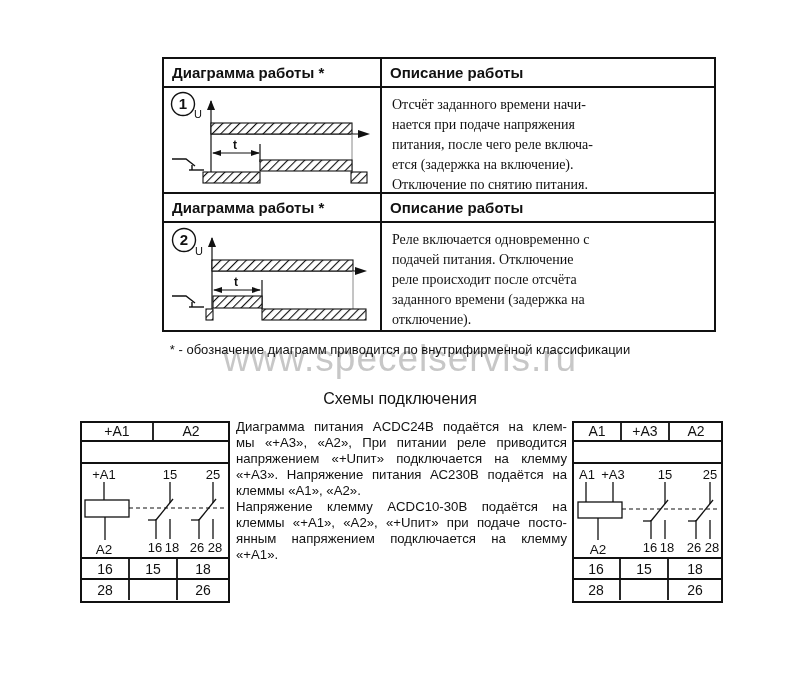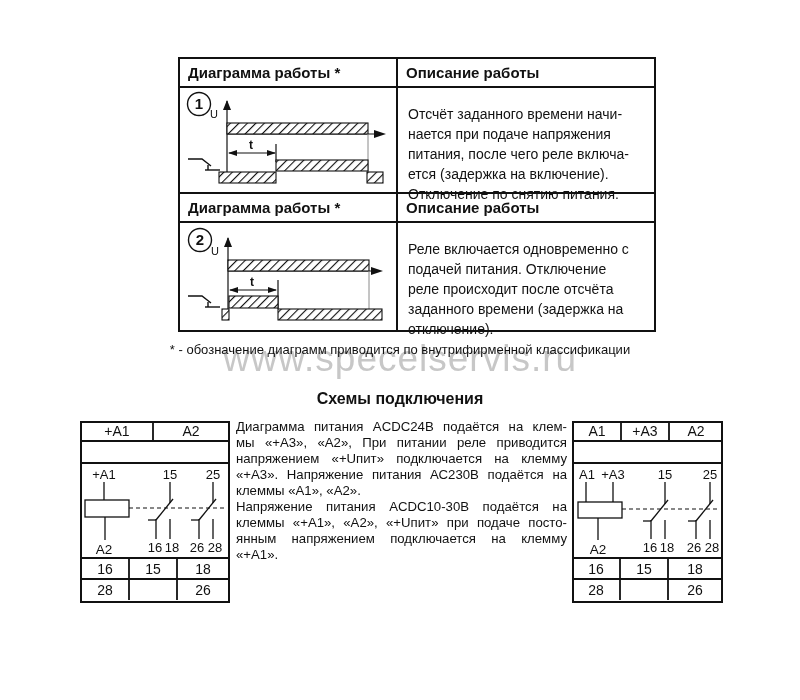--- a/index.html
+++ b/index.html
@@ -2,38 +2,38 @@
 <html><head>
 <meta charset="utf-8">
 <style>
   html,body{margin:0;padding:0;background:#ffffff;}
   .page{
     position:relative;width:800px;height:700px;background:#ffffff;overflow:hidden;
     font-family:"Liberation Sans","DejaVu Sans",sans-serif;color:#111;
   }
   
   .work-table{
-    position:absolute;left:178px;top:57px;width:478px;
+    position:absolute;left:162px;top:57px;width:554px;
     display:grid;grid-template-columns:218px 1fr;grid-template-rows:29px 106px 29px 107px;
     border:2px solid #111;box-sizing:border-box;
   }
   .wt-cell{box-sizing:border-box;border-color:#111;}
   .wt-left{border-right:2px solid #111;}
   .wt-bb{border-bottom:2px solid #111;}
   .wt-header{font-weight:bold;font-size:15px;line-height:27px;padding-left:8px;white-space:nowrap;overflow:hidden;}
   .wt-diagram{position:relative;padding:0;}
-  .wt-desc{font-size:14px;line-height:20px;padding:16px 4px 0 10px;white-space:pre-line;}
+  .wt-desc{font-size:14px;line-height:20px;padding:7px 4px 0 10px;white-space:pre-line;font-family:Liberation Serif, serif;}
   svg text{font-family:"Liberation Sans","DejaVu Sans",sans-serif;fill:#111;}
   
   .footnote{position:absolute;left:0;top:342px;width:800px;text-align:center;font-size:13px;color:#111;z-index:2;}
   .watermark{
     position:absolute;left:50%;top:338px;transform:translateX(-50%);
     font-size:37px;color:#9a9a9a;opacity:0.55;letter-spacing:1px;white-space:nowrap;z-index:1;
   }
-  .section-title{position:absolute;left:0;top:390px;width:800px;text-align:center;font-weight:bold;font-size:16px;}
+  .section-title{position:absolute;left:0;top:390px;width:800px;text-align:center;font-weight:normal;font-size:16px;}
   
   .term-left{position:absolute;left:80px;top:421px;text-decoration:underline;}
   .term-right{position:absolute;left:572px;top:421px;}
   .conn-text{
     position:absolute;left:236px;top:419px;width:331px;
     font-size:13.2px;line-height:16px;
   }
   .jline{text-align:justify;text-align-last:justify;}
   .jlast{text-align:center;text-align-last:left;}
 </style>
@@ -173,21 +173,21 @@
       <text x="123" y="174" font-size="14" text-anchor="middle">26</text>
     </svg>
   </div>
 
   <div class="conn-text">
     <div class="jline">Диаграмма питания ACDC24В подаётся на клем-</div>
     <div class="jline">мы «+А3», «А2», При питании реле приводится</div>
     <div class="jline">напряжением «+Uпит» подключается на клемму</div>
     <div class="jline">«+А3». Напряжение питания АС230В подаётся на</div>
     <div class="jlast">клеммы «А1», «А2».</div>
-    <div class="jline">Напряжение питания ACDC10-30В подаётся на</div>
+    <div class="jline">Напряжение клемму ACDC10-30В подаётся на</div>
     <div class="jline">клеммы «+А1», «А2», «+Uпит» при подаче посто-</div>
     <div class="jline">янным напряжением подключается на клемму</div>
     <div class="jlast">«+А1».</div>
   </div>
 
   <div class="term-right">
     <svg width="151" height="182" viewBox="0 0 151 182">
       <rect x="1" y="1" width="149" height="180" fill="none" stroke="#111" stroke-width="2"></rect>
       <line x1="1" y1="20" x2="150" y2="20" stroke="#111" stroke-width="1.8"></line>
       <line x1="49" y1="2" x2="49" y2="20" stroke="#111" stroke-width="1.8"></line>

